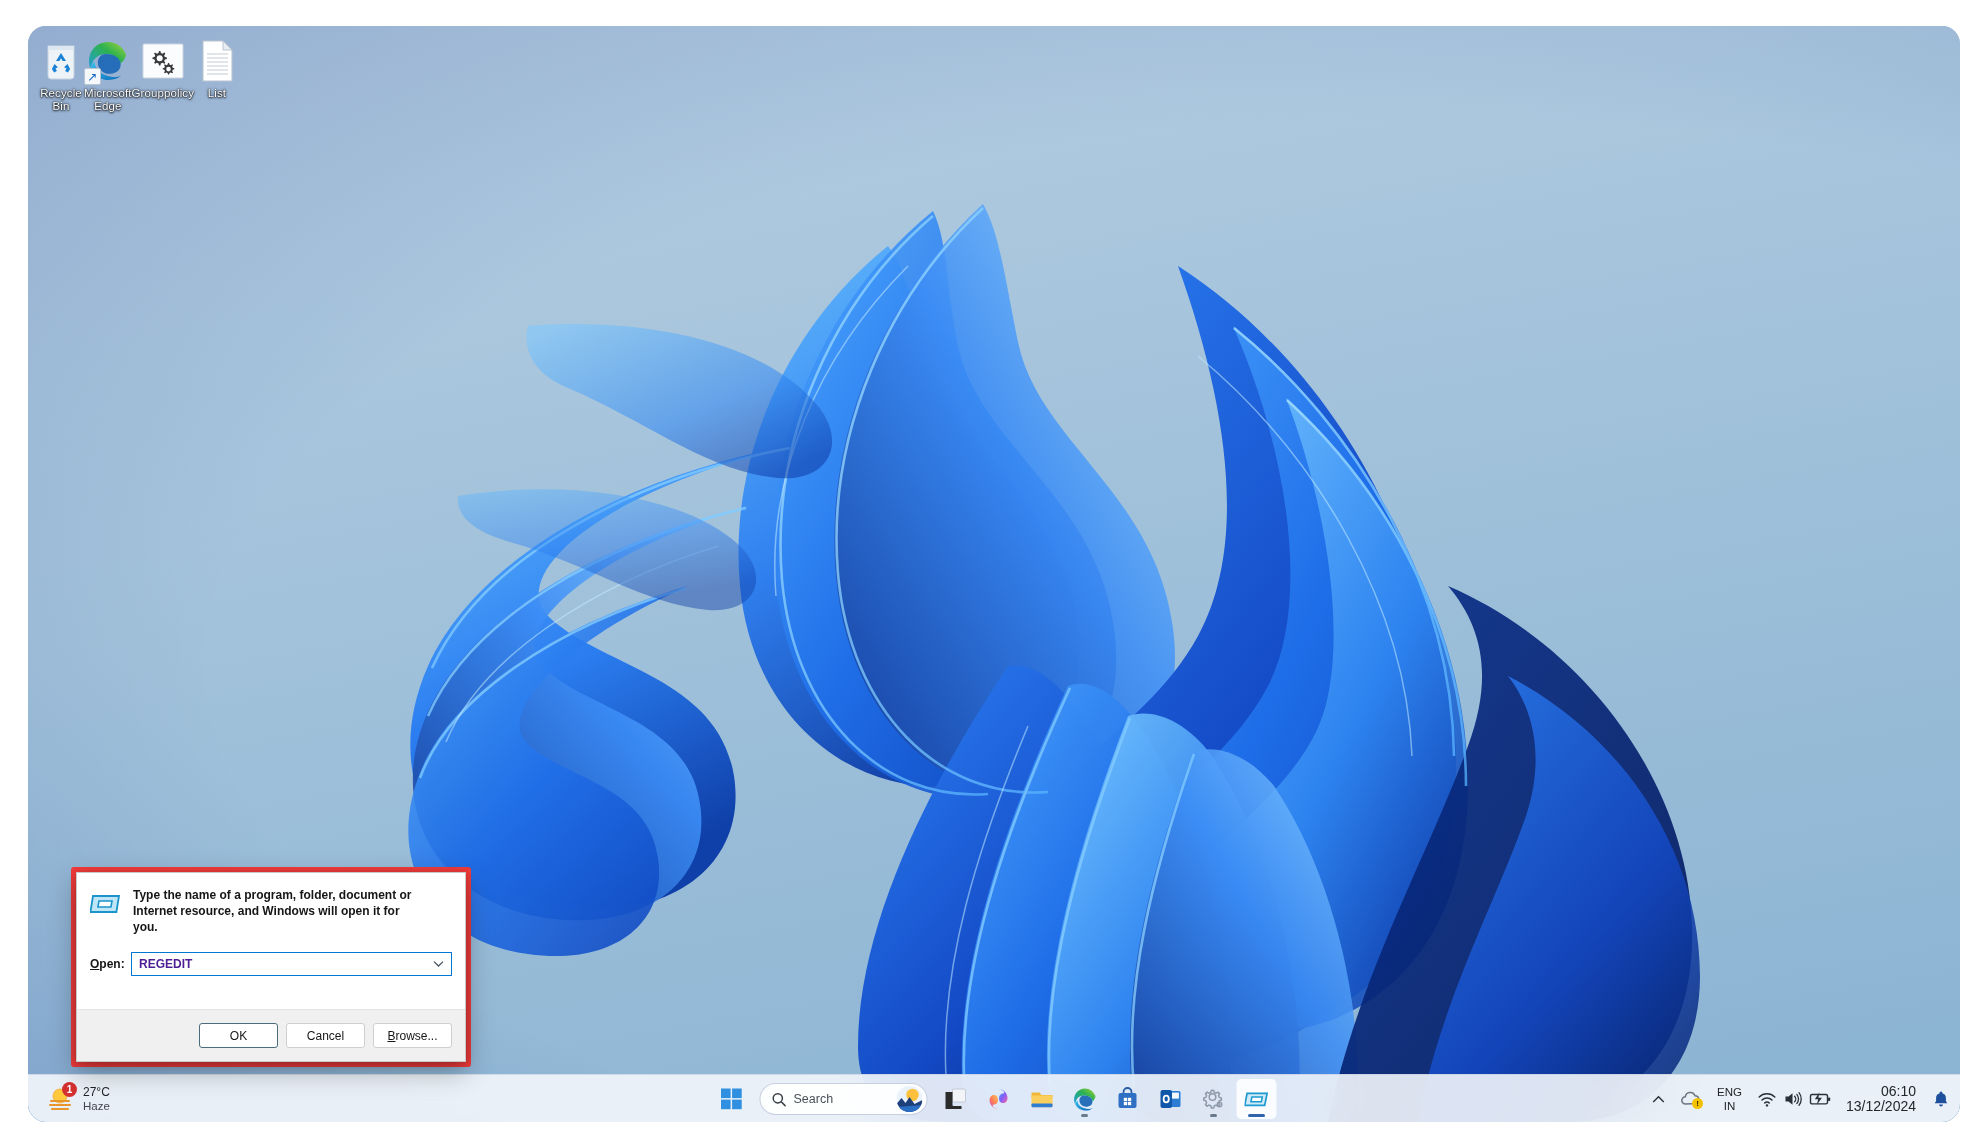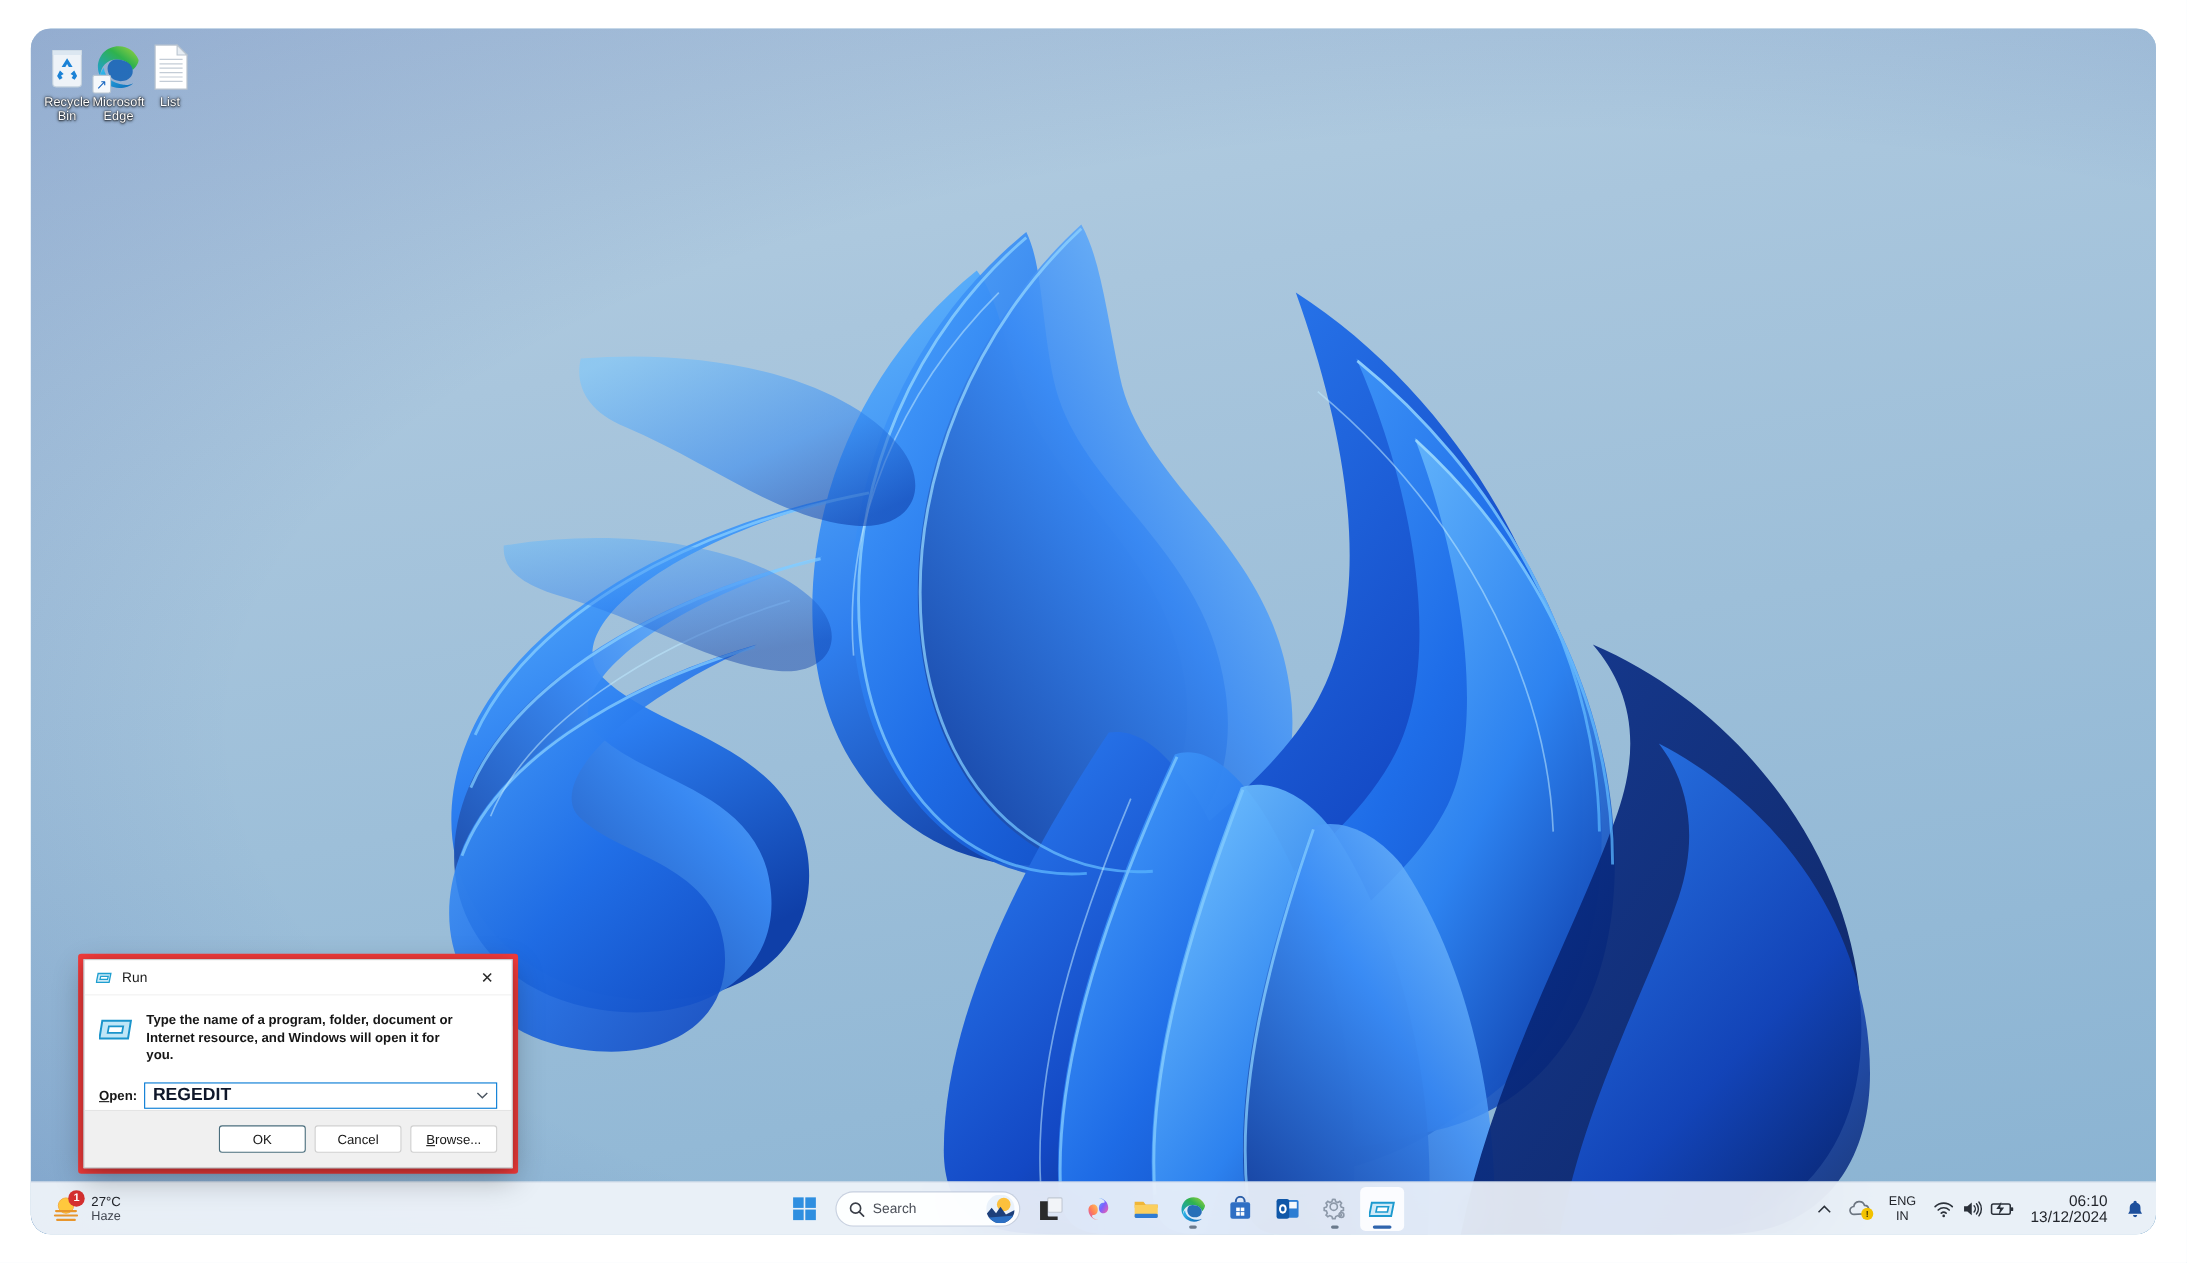--- a/index.html
+++ b/index.html
@@ -247,21 +247,21 @@
     flex: 1;
     height: 24px;
     border: 1px solid #0078d4;
     background: #ffffff;
     display: flex; align-items: center;
     padding: 0 2px 0 7px;
     cursor: text;
   }
   #run-combo-value {
     flex: 1;
-    font-size: 16px; color: #0f172a;
+    font-size: 12px; color: #4c1d95;
   }
   #run-combo-arrow {
     width: 22px; height: 22px;
     display: flex; align-items: center; justify-content: center;
     cursor: default;
   }
   #run-footer {
     height: 52px; flex: none;
     background: #f0f0f0;
     border-top: 1px solid #e4e4e4;
@@ -401,20 +401,34 @@
           </defs>
           <path d="M22 3 C 11 3 3 11.5 3 22 c0 3.2 0.8 6 2.2 8.4 C 5 22 11 15 20 15 c8 0 13 4 14.6 9.6 C 38 22 40 18 40 15.6 C 37 8 30.5 3 22 3 Z" fill="url(#eg2)"></path>
           <path d="M5.2 30.4 C 8.5 37 15 41 22.6 41 c5.4 0 10 -1.8 12.6 -4.4 c -2.4 1.3 -5.6 1.9 -8.6 1.5 C 16 36.7 9 31 8.4 22.6 C 6.4 25 5.2 27.6 5.2 30.4 Z" fill="url(#eg1)"></path>
           <path d="M20 15 c9 0 14 4.6 14.6 9.6 c0.6 4.6 -2.2 8.6 -7.8 9.8 c -7.6 1.6 -13.6 -2.4 -14.8 -9 C 11 19.4 14.6 15 20 15 Z" fill="#1262b5" opacity="0.85"></path>
         </svg>
         <span class="shortcut-arrow">↗</span>
       </div>
       <div class="desk-label">Microsoft Edge</div>
     </div>
 
+    <div class="desk-icon">
+      <div class="desk-glyph">
+        <svg width="46" height="38" viewBox="0 0 46 38">
+          <rect x="3" y="2" width="40" height="34" rx="1" fill="#fbfcfe" stroke="#c8d4df" stroke-width="1"></rect>
+          <g fill="#3a3a3a">
+            <path d="M19 9 l1.4 0 l0.5 2 l1.6 0.7 l1.8 -1.1 l1 1 l-1.1 1.8 l0.7 1.6 l2 0.5 l0 1.4 l-2 0.5 l-0.7 1.6 l1.1 1.8 l-1 1 l-1.8 -1.1 l-1.6 0.7 l-0.5 2 l-1.4 0 l-0.5 -2 l-1.6 -0.7 l-1.8 1.1 l-1 -1 l1.1 -1.8 l-0.7 -1.6 l-2 -0.5 l0 -1.4 l2 -0.5 l0.7 -1.6 l-1.1 -1.8 l1 -1 l1.8 1.1 l1.6 -0.7 z"></path>
+            <circle cx="19.7" cy="16.2" r="3" fill="#fbfcfe"></circle>
+            <path d="M28 21 l1.1 0 l0.4 1.6 l1.3 0.55 l1.45 -0.85 l0.8 0.8 l-0.85 1.45 l0.55 1.3 l1.6 0.4 l0 1.1 l-1.6 0.4 l-0.55 1.3 l0.85 1.45 l-0.8 0.8 l-1.45 -0.85 l-1.3 0.55 l-0.4 1.6 l-1.1 0 l-0.4 -1.6 l-1.3 -0.55 l-1.45 0.85 l-0.8 -0.8 l0.85 -1.45 l-0.55 -1.3 l-1.6 -0.4 l0 -1.1 l1.6 -0.4 l0.55 -1.3 l-0.85 -1.45 l0.8 -0.8 l1.45 0.85 l1.3 -0.55 z"></path>
+            <circle cx="28.55" cy="27.1" r="2.3" fill="#fbfcfe"></circle>
+          </g>
+        </svg>
+      </div>
+      <div class="desk-label">Grouppolicy</div>
+    </div>
 
     <div class="desk-icon">
       <div class="desk-glyph">
         <svg width="36" height="44" viewBox="0 0 36 44">
           <path d="M4 2 h20 l9 9 v31 h-29 z" fill="#ffffff" stroke="#b9c4cf" stroke-width="1.1"></path>
           <path d="M24 2 l9 9 h-9 z" fill="#e7edf3" stroke="#b9c4cf" stroke-width="1"></path>
           <g stroke="#c3ccd6" stroke-width="1.1">
             <line x1="8" y1="15" x2="29" y2="15"></line>
               <line x1="8" y1="19" x2="29" y2="19"></line>
             <line x1="8" y1="23" x2="29" y2="23"></line>
@@ -426,30 +440,20 @@
       </div>
       <div class="desk-label">List</div>
     </div>
 
   </div>
 
   <div id="run-highlight"></div>
 
   <div id="run-dialog">
 
-    <div id="run-title">
-      <span id="run-title-icon">
-        <svg width="16" height="16" viewBox="0 0 16 16">
-          <path d="M2.2 4 h11.6 l-1.6 8 h-11.6 z" fill="#cdeaf7" stroke="#1f9fd0" stroke-width="1.2"></path>
-          <path d="M4.6 6.6 h6.8 l-0.7 2.8 h-6.8 z" fill="#ffffff" stroke="#1f9fd0" stroke-width="1.1"></path>
-        </svg>
-      </span>
-      <span id="run-title-text">Run</span>
-      <span id="run-close">✕</span>
-    </div>
 
     <div id="run-body">
       <div id="run-desc-row">
         <span id="run-app-icon">
           <svg width="32" height="32" viewBox="0 0 32 32">
             <path d="M3 8 h26 l-2.6 16 h-26 z" fill="#bfe6f7" stroke="#1a94cb" stroke-width="1.8"></path>
             <path d="M9 13 h13 l-1.1 6 h-13 z" fill="#ffffff" stroke="#1a94cb" stroke-width="1.6"></path>
           </svg>
         </span>
         <span id="run-desc">Type the name of a program, folder, document or Internet resource, and Windows will open it for you.</span>

